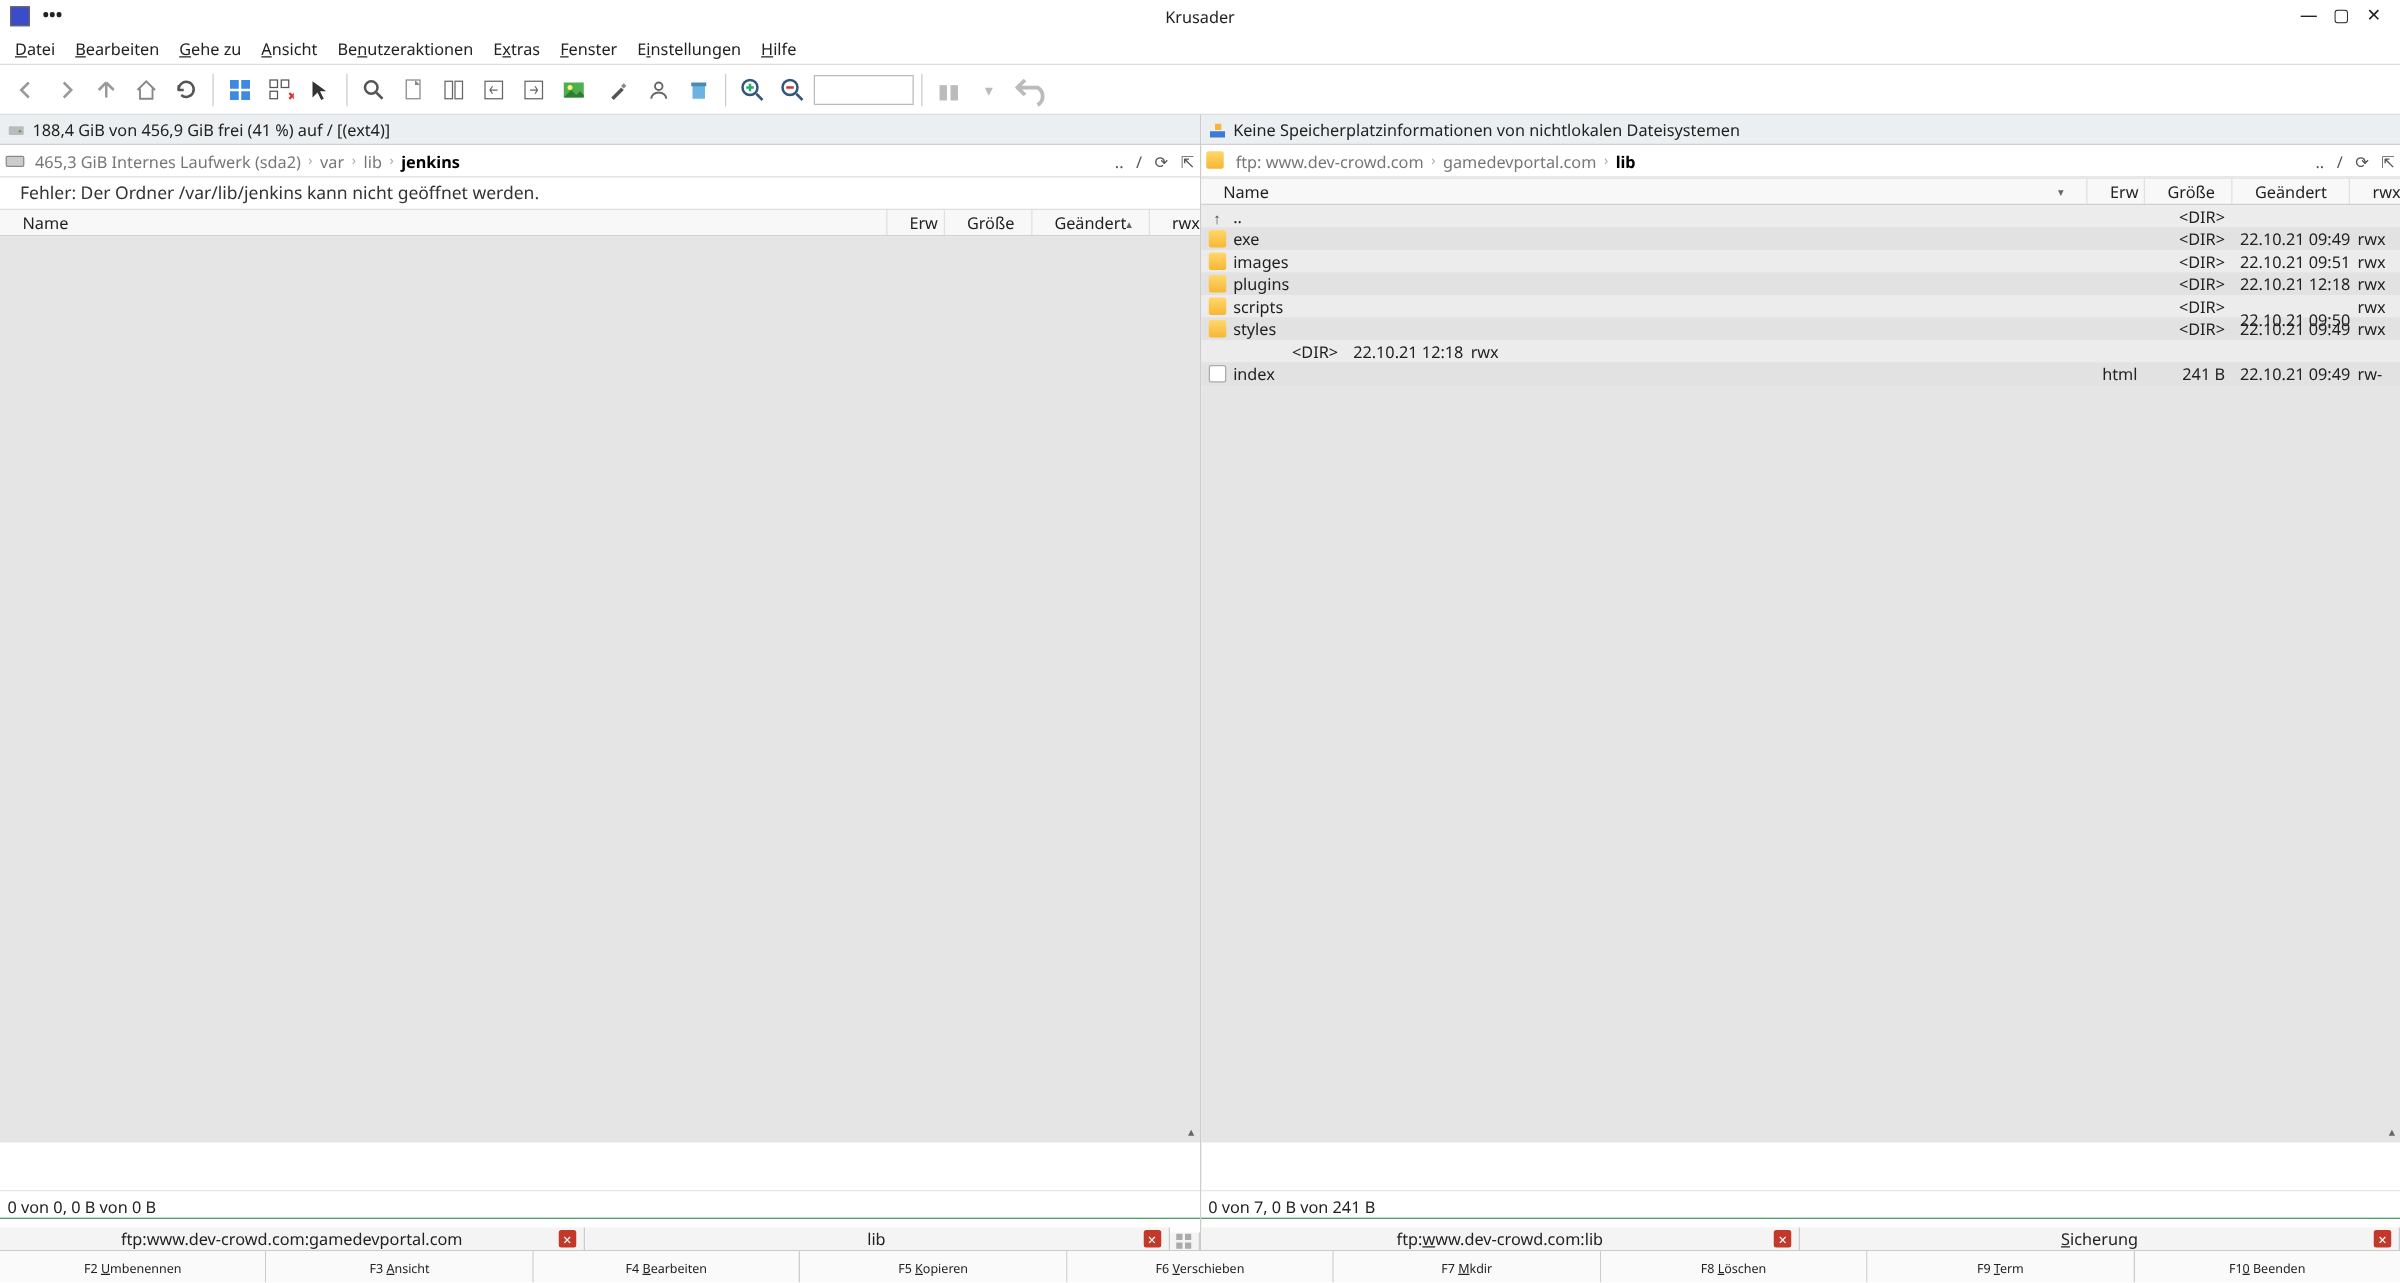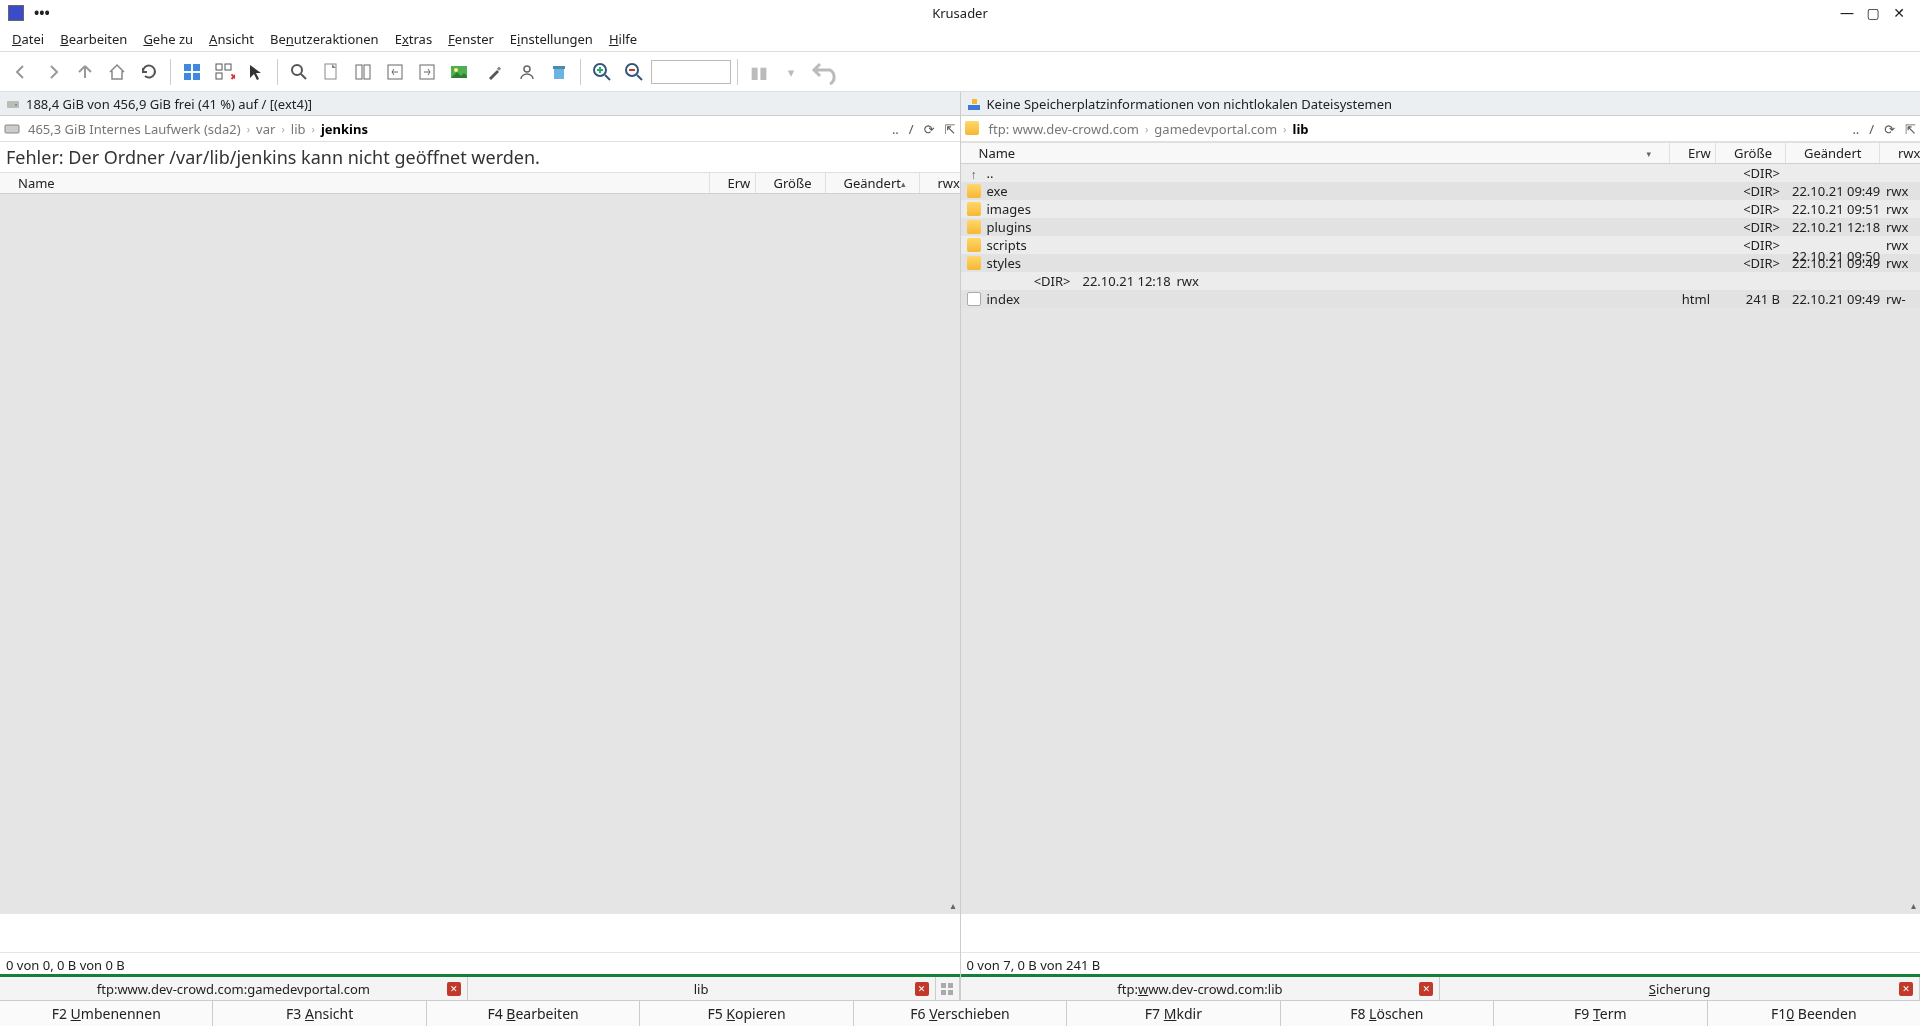--- a/index.html
+++ b/index.html
@@ -24,43 +24,43 @@
 .panel + .panel { border-left:1px solid #ccc; }
 .diskbar { height:24px; background:#eceff1; display:flex; align-items:center; padding:0 6px; font-size:13px; border-bottom:1px solid #d0d0d0;}
 .diskbar .dicon { display:inline-block; width:14px; height:14px; margin-right:6px; }
 .breadcrumb { height:26px; display:flex; align-items:center; padding:0 4px; font-size:13px; border-bottom:1px solid #e0e0e0; }
 .breadcrumb .bicon { width:16px; height:16px; margin-right:4px; }
 .breadcrumb .crumb { color:#777; padding:2px 4px; cursor:pointer; }
 .breadcrumb .crumb.last { color:#000; font-weight:bold; }
 .breadcrumb .csep { color:#aaa; padding:0 2px; font-size:11px; }
 .breadcrumb .right { margin-left:auto; display:flex; align-items:center; gap:10px; color:#555; font-size:13px; }
 .breadcrumb .right span { cursor:pointer; }
-.errmsg { padding:3px 6px; font-size:18px; color:#333; }
+.errmsg { padding:3px 16px; font-size:14px; color:#333; }
 .listhead { height:22px; display:flex; background:#f8f8f8; border-top:1px solid #e0e0e0; border-bottom:1px solid #d0d0d0; font-size:13px; }
 .listhead .col { border-right:1px solid #e0e0e0; padding:2px 18px; display:flex; align-items:center; position:relative; }
 .listhead .sortind { margin-left:auto; color:#666; font-size:9px; }
 .listbody { flex:1; background:#e5e5e5; overflow:auto; font-size:13px; position:relative; }
 .row { display:flex; height:18px; align-items:center; }
 .row.even { background:#ececec; }
 .row.odd { background:#e2e2e2; }
 .row .cell { padding:0 6px; overflow:hidden; white-space:nowrap; }
 .row .namecell { display:flex; align-items:center; gap:6px; }
 .arrowexp { position:absolute; right:4px; bottom:2px; color:#666; font-size:10px; cursor:pointer; }
 .ficon { width:14px; height:14px; display:inline-block; }
 .foldericon { background:linear-gradient(#ffd76b,#f7b733); border-radius:2px; }
 .upicon { color:#555; font-size:12px; text-align:center; }
 .htmlicon { background:#fff; border:1px solid #aaa; border-radius:2px; position:relative; }
 .statusline { height:22px; display:flex; align-items:flex-end; padding:0 6px; background:#fff; font-size:13px; border-top:1px solid #e5e5e5; position:relative;margin-top:38px; }
-.ltabs { height:26px; display:flex; border-top:3px solid #15803d; }
+.ltabs { height:26px; display:flex; border-top:1px solid #15803d;align-items:flex-end; }
 .ltab { flex:1; display:flex; align-items:center; justify-content:center; border-right:1px solid #ccc; background:#f4f4f4; font-size:13px; cursor:pointer; position:relative; }
 .ltab .close { position:absolute; right:6px; width:14px; height:14px; background:#c0392b; display:flex; align-items:center; justify-content:center; color:#fff; font-size:9px; border-radius:2px; }
 .ltab .u { text-decoration: underline; }
 .ltab.extra { flex:0 0 24px; justify-content:center; }
 .fkeys { height:26px; display:flex; border-top:1px solid #ccc; }
-.fk { flex:1; display:flex; align-items:center; justify-content:center; border-right:1px solid #ccc; background:#fafafa; font-size:14px; cursor:pointer; }
+.fk { flex:1; display:flex; align-items:center; justify-content:center; border-right:1px solid #ccc; background:#fafafa; font-size:10px; cursor:pointer; }
 .fk:last-child { border-right:none; }
 .fk .u { text-decoration: underline; }
 </style>
 </head>
 <body>
 
 <div class="titlebar">
   <span class="appicon"></span>
   <span class="dots">•••</span>
   <div class="title">Krusader</div>

